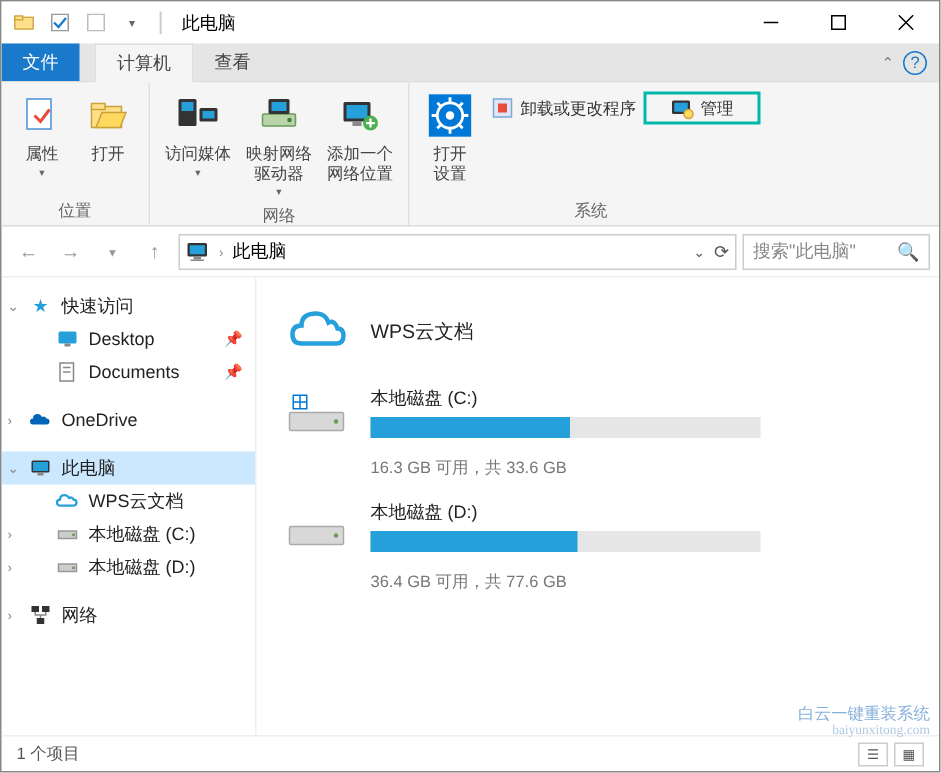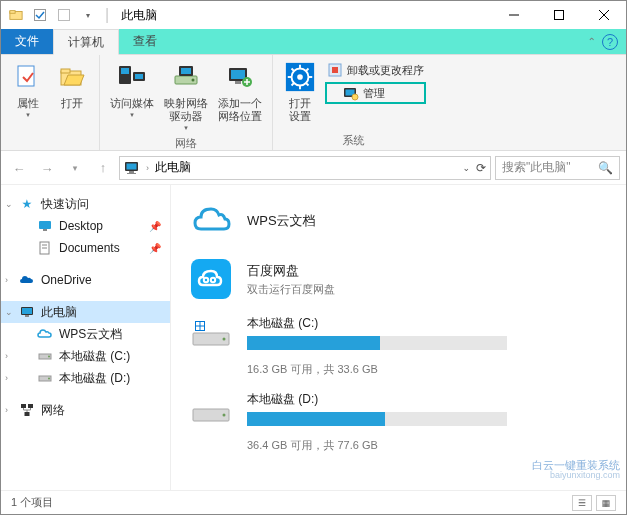--- a/index.html
+++ b/index.html
@@ -8,41 +8,41 @@
 
 .titlebar { height: 28px; display: flex; align-items: center; background: #fff; }
 .titlebar .qat { display: flex; align-items: center; gap: 2px; padding-left: 4px; }
 .titlebar .qat-item { width: 22px; height: 22px; display: flex; align-items: center; justify-content: center; font-size: 10px; color: #555; }
 .titlebar .sep { color: #ccc; margin: 0 4px; }
 .titlebar .title { font-size: 12px; color: #000; margin-left: 6px; }
 .titlebar .win-controls { margin-left: auto; display: flex; }
 .titlebar .win-btn { width: 45px; height: 28px; display: flex; align-items: center; justify-content: center; font-size: 10px; color: #000; }
 
 
-.tabbar { height: 26px; display: flex; align-items: stretch; background: #5eead4; border-bottom: 1px solid #ddd; }
+.tabbar { height: 26px; display: flex; align-items: stretch; background: #e5e5e5; border-bottom: 1px solid #ddd; }
 .tabbar .file-tab { background: #1979ca; color: #fff; font-size: 12px; padding: 4px 14px; display: flex; align-items: center; }
 .tabbar .tab { font-size: 12px; color: #444; padding: 4px 14px; display: flex; align-items: center; }
-.tabbar .tab.active { background: #f5f5f5; border: 1px solid #ddd; border-bottom: 1px solid #f5f5f5; margin-bottom: -1px; }
+.tabbar .tab.active { background: #f5f5f5; border: 1px solid #ddd; border-bottom: 1px solid #f5f5f5; margin-bottom: -1px; margin-left: 10px; }
 .tabbar .help { margin-left: auto; padding-right: 8px; display: flex; align-items: center; gap: 6px; color: #1979ca; font-size: 12px; }
 .help .chev { color: #777; font-size: 10px; }
 .help .circle { width: 16px; height: 16px; border: 1px solid #1979ca; border-radius: 50%; display: flex; align-items: center; justify-content: center; font-size: 11px; }
 
 
 .ribbon { height: 96px; background: #f5f5f5; border-bottom: 1px solid #ddd; display: flex; }
 .ribbon-group { border-right: 1px solid #e0e0e0; padding: 4px 8px 2px 8px; display: flex; flex-direction: column; }
 .ribbon-group .group-body { flex: 1; display: flex; align-items: flex-start; gap: 6px; }
 .ribbon-group .group-label { font-size: 11px; color: #666; text-align: center; padding-top: 2px; }
 .ribbon-btn { display: flex; flex-direction: column; align-items: center; justify-content: flex-start; font-size: 11px; color: #444; text-align: center; padding: 2px 2px; min-width: 38px; }
 .ribbon-btn .ico { width: 32px; height: 32px; display: flex; align-items: center; justify-content: center; margin-bottom: 4px; }
 .ribbon-btn .lbl { line-height: 1.2; }
 .ribbon-btn .drop { font-size: 7px; color: #666; margin-top: 1px; }
 .ribbon-small { display: flex; align-items: center; font-size: 11px; color: #333; gap: 4px; padding: 1px 2px; }
 .ribbon-small .sico { width: 16px; height: 16px; display: flex; align-items: center; justify-content: center; }
 .ribbon-small.highlight { border: 2px solid #00b8a9; padding: 1px 16px; }
-.sys-col { display: flex; flex-direction: column; gap: 3px; padding-top: 2px; }
+.sys-col { display: flex; flex-direction: row; gap: 3px; padding-top: 2px; }
 
 
 .navbar { height: 34px; display: flex; align-items: center; padding: 4px 6px; gap: 4px; border-bottom: 1px solid #eee; }
 .nav-btn { width: 24px; height: 24px; display: flex; align-items: center; justify-content: center; color: #999; font-size: 13px; }
 .addr { flex: 1; height: 24px; border: 1px solid #ccc; display: flex; align-items: center; padding: 0 4px; font-size: 12px; gap: 6px; }
 .addr .crumb-ico { width: 16px; height: 16px; display: flex; align-items: center; justify-content: center; }
 .addr .crumb-sep { color: #888; font-size: 9px; }
 .addr .addr-right { margin-left: auto; display: flex; align-items: center; gap: 6px; color: #555; }
 .search { width: 125px; height: 24px; border: 1px solid #ccc; display: flex; align-items: center; padding: 0 6px; font-size: 12px; color: #888; }
 .search .sico { margin-left: auto; color: #555; }
@@ -74,22 +74,22 @@
 .drive-info .bar { height: 14px; background: #e6e6e6; position: relative; margin-bottom: 3px; }
 .drive-info .bar .fill { position: absolute; left: 0; top: 0; bottom: 0; background: #26a0da; }
 .drive-info .stats { font-size: 11px; color: #777; margin-top: 12px; }
 
 
 .statusbar { position: absolute; bottom: 0; left: 0; right: 0; height: 24px; border-top: 1px solid #eee; display: flex; align-items: center; padding: 0 10px; font-size: 11px; color: #555; }
 .statusbar .views { margin-left: auto; display: flex; gap: 4px; }
 .statusbar .vbtn { width: 20px; height: 16px; border: 1px solid #ccc; display: flex; align-items: center; justify-content: center; font-size: 9px; color: #555; }
 
 
-.watermark { position: absolute; right: 6px; bottom: 33px; font-size: 11px; color: #7aa8d8; text-align: right; line-height: 1.1; opacity: .9; }
-.watermark .wm2 { font-size: 9px; color: #a8c4e0; }
+.watermark { position: absolute; right: 6px; bottom: 22px; font-size: 11px; color: #7aa8d8; text-align: right; line-height: 1.1; opacity: .9; }
+.watermark .wm2 { font-size: 9px; color: #a8c4e0; font-family: Liberation Serif, serif; }
 </style>
 </head>
 <body>
 
 <div class="titlebar">
   <div class="qat">
     <div class="qat-item">
         <svg width="14" height="14" viewBox="0 0 16 16">
           <rect x="1" y="4" width="14" height="9" fill="#ffd e" stroke="#caa23b" stroke-width="1" fill-opacity="1" style="fill:#ffe08a"></rect>
           <rect x="1" y="3" width="6" height="3" fill="#ffe08a" stroke="#caa23b"></rect>
@@ -158,20 +158,21 @@
         <div class="ico">
             <svg width="28" height="28" viewBox="0 0 28 28">
               <rect x="3" y="8" width="20" height="14" fill="#ffe08a" stroke="#caa23b"></rect>
               <rect x="3" y="6" width="9" height="4" fill="#ffe08a" stroke="#caa23b"></rect>
               <path d="M6 22 L10 12 L26 12 L22 22 Z" fill="#ffd860" stroke="#caa23b"></path>
             </svg>
           </div>
         <span class="lbl">打开</span>
       </div>
     </div>
+    <div class="group-label">位置</div>
   </div>
 
   <div class="ribbon-group">
     <div class="group-body">
       <div class="ribbon-btn">
         <div class="ico">
             <svg width="30" height="30" viewBox="0 0 30 30">
               <rect x="2" y="4" width="12" height="18" fill="#333" rx="1"></rect>
               <rect x="4" y="6" width="8" height="6" fill="#26a0da"></rect>
               <rect x="16" y="10" width="12" height="9" fill="#333" rx="1"></rect>
@@ -386,34 +387,20 @@
       <div class="big-ico">
           <svg width="44" height="44" viewBox="0 0 44 44">
             <path d="M12 30 Q6 30 6 24 Q6 18 12 18 Q12 10 22 10 Q28 10 30 16 Q34 14 36 20 Q40 20 40 25 Q40 30 35 30 Z" fill="none" stroke="#26a0da" stroke-width="3"></path>
           </svg>
         </div>
       <div class="text-col">
         <span class="title">WPS云文档</span>
       </div>
     </div>
 
-    <div class="item-row">
-      <div class="big-ico">
-          <svg width="44" height="44" viewBox="0 0 44 44">
-            <rect x="2" y="2" width="40" height="40" rx="8" fill="#14a9f2"></rect>
-            <path d="M14 28 Q10 28 10 24 Q10 20 14 20 Q14 14 22 14 Q28 14 28 20 Q32 20 32 24 Q32 28 28 28 Z" fill="none" stroke="#fff" stroke-width="2.5"></path>
-            <circle cx="17" cy="23" r="2.2" fill="none" stroke="#fff" stroke-width="2"></circle>
-            <circle cx="24" cy="23" r="2.2" fill="none" stroke="#fff" stroke-width="2"></circle>
-          </svg>
-        </div>
-      <div class="text-col">
-        <span class="title">百度网盘</span>
-        <span class="sub">双击运行百度网盘</span>
-      </div>
-    </div>
 
     <div class="drive-row">
       <div class="big-ico">
           <svg width="44" height="44" viewBox="0 0 44 44">
             <rect x="4" y="18" width="36" height="12" rx="1" fill="#d8d8d8" stroke="#aaa"></rect>
             <circle cx="35" cy="24" r="1.5" fill="#6b9b5a"></circle>
             <rect x="6" y="6" width="10" height="10" fill="#0078d7"></rect>
             <g fill="#fff">
               <rect x="7" y="7" width="3.5" height="3.5"></rect>
               <rect x="11.5" y="7" width="3.5" height="3.5"></rect>

